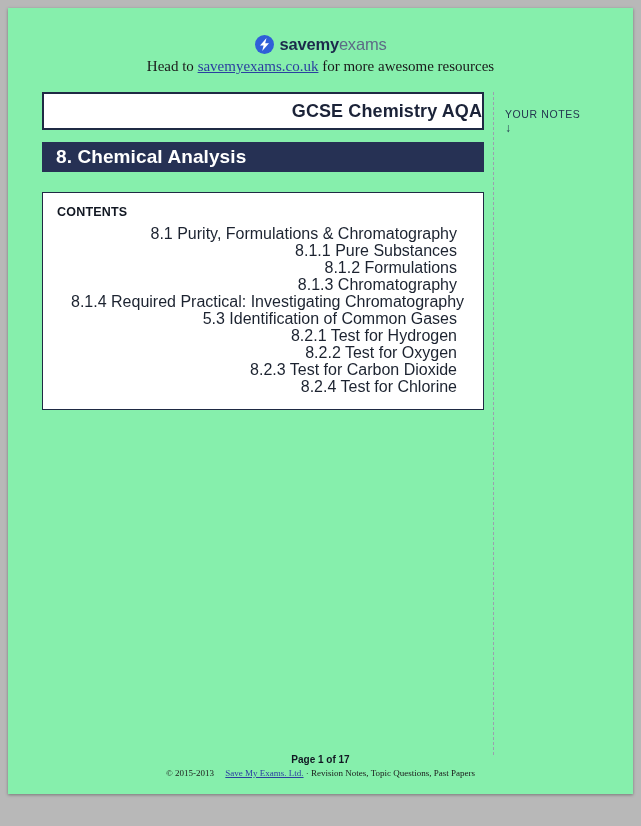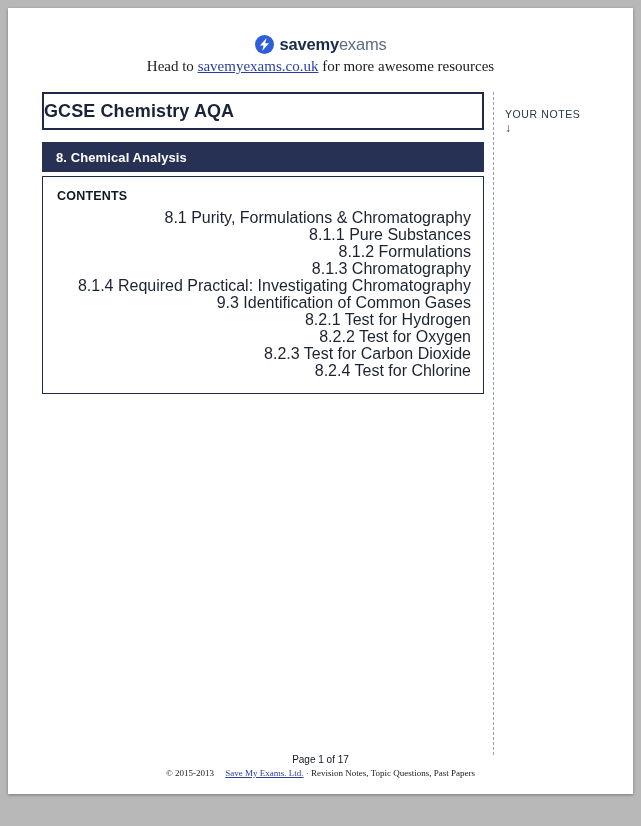--- a/index.html
+++ b/index.html
@@ -12,21 +12,21 @@
     height: 826px;
     font-family: "Liberation Sans", sans-serif;
     overflow: hidden;
   }
   .page {
     position: absolute;
     left: 8px;
     top: 8px;
     width: 625px;
     height: 786px;
-    background: #ffffff;
+    background: #86efac;
     box-shadow: 0 1px 3px rgba(0,0,0,0.35);
     overflow: hidden;
   }
 
   
   .brand {
     margin-top: 27px;
     display: flex;
     align-items: center;
     justify-content: center;
@@ -105,51 +105,51 @@
     color: #23364f;
     line-height: 1;
   }
 
   
   .title-box {
     border: 2px solid #1f2a44;
     height: 34px;
     display: flex;
     align-items: center;
-    justify-content: flex-start;
+    justify-content: flex-end;
     background: #fff;
   }
   .title-box .title-text {
     font-size: 18px;
     font-weight: bold;
     color: #1b2338;
     letter-spacing: 0.1px;
   }
 
   
   .chapter-bar {
     margin-top: 12px;
     height: 30px;
     background: #263154;
     display: flex;
     align-items: center;
   }
   .chapter-bar .chapter-text {
     color: #ffffff;
-    font-size: 13px;
+    font-size: 19px;
     font-weight: bold;
     padding-left: 14px;
     letter-spacing: 0.1px;
   }
 
   
   .contents-box {
-    margin-top: 4px;
+    margin-top: 20px;
     border: 1.5px solid #1f2a44;
-    padding: 12px 12px 14px 14px;
+    padding: 12px 26px 14px 14px;
     background: #fff;
   }
   .contents-heading {
     font-size: 12.5px;
     font-weight: bold;
     color: #111722;
     margin-bottom: 6px;
     letter-spacing: 0.2px;
   }
   .toc-list {
@@ -170,21 +170,21 @@
   
   .footer {
     position: absolute;
     left: 0;
     right: 0;
     bottom: 16px;
     text-align: center;
   }
   .footer-page {
     font-size: 10px;
-    font-weight: normal;
+    font-weight: bold;
     color: #111722;
   }
   .footer-copy {
     margin-top: 3px;
     font-family: "Liberation Serif", serif;
     font-size: 9px;
     color: #1a1a1a;
   }
   .footer-copy a {
     color: #2b3fa0;
@@ -223,21 +223,21 @@
       </div>
 
       <div class="contents-box">
         <div class="contents-heading">CONTENTS</div>
         <ul class="toc-list">
           <li class="toc-item level-1">8.1 Purity, Formulations &amp; Chromatography</li>
           <li class="toc-item level-2">8.1.1 Pure Substances</li>
           <li class="toc-item level-2">8.1.2 Formulations</li>
           <li class="toc-item level-2">8.1.3 Chromatography</li>
           <li class="toc-item level-2">8.1.4 Required Practical: Investigating Chromatography</li>
-          <li class="toc-item level-1">9.3 Identification of Common Gases</li>
+          <li class="toc-item level-1">5.3 Identification of Common Gases</li>
           <li class="toc-item level-2">8.2.1 Test for Hydrogen</li>
           <li class="toc-item level-2">8.2.2 Test for Oxygen</li>
           <li class="toc-item level-2">8.2.3 Test for Carbon Dioxide</li>
           <li class="toc-item level-2">8.2.4 Test for Chlorine</li>
         </ul>
       </div>
     </div>
 
     <div class="notes-col">
       <div class="notes-label">YOUR NOTES</div>

